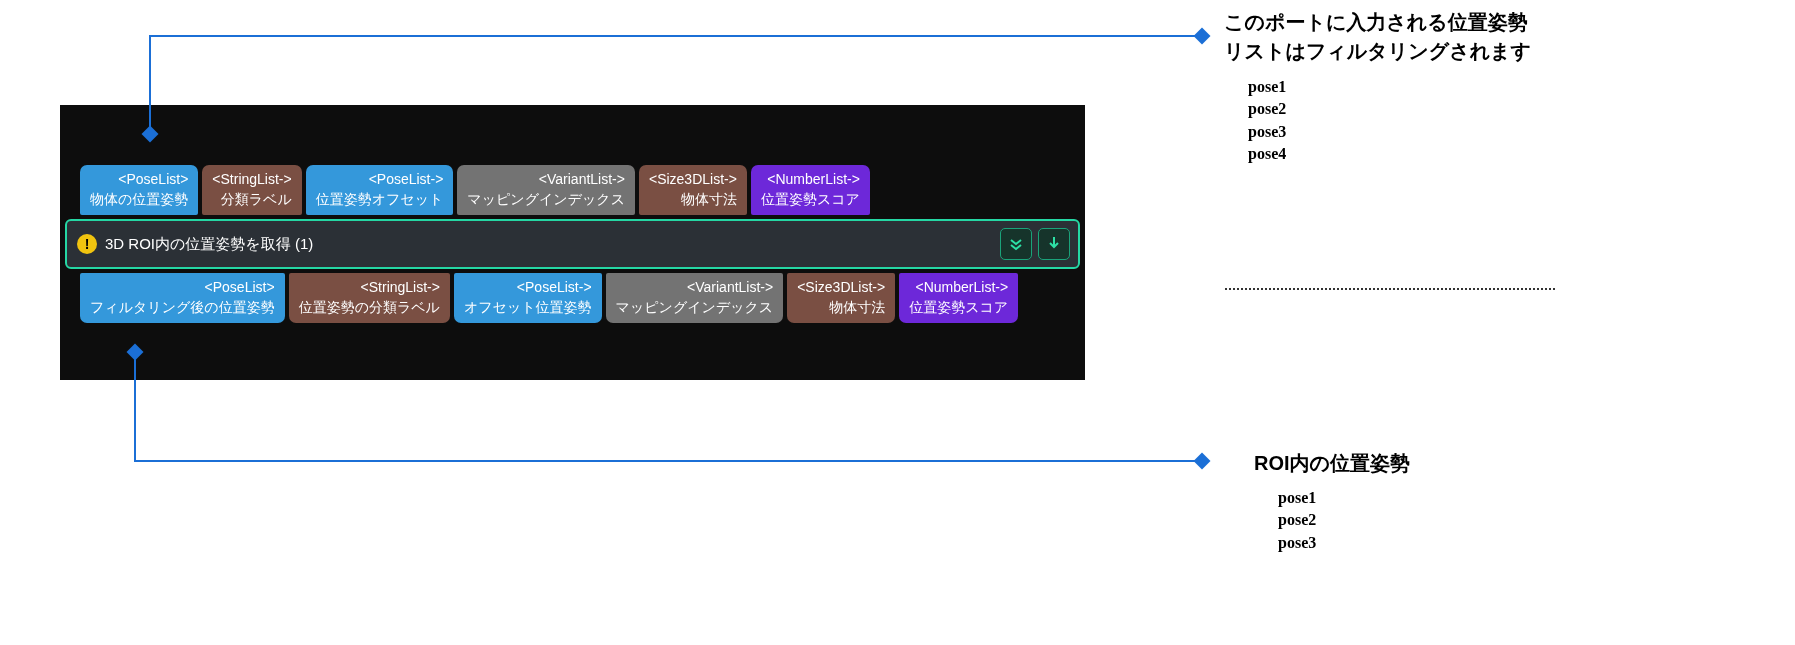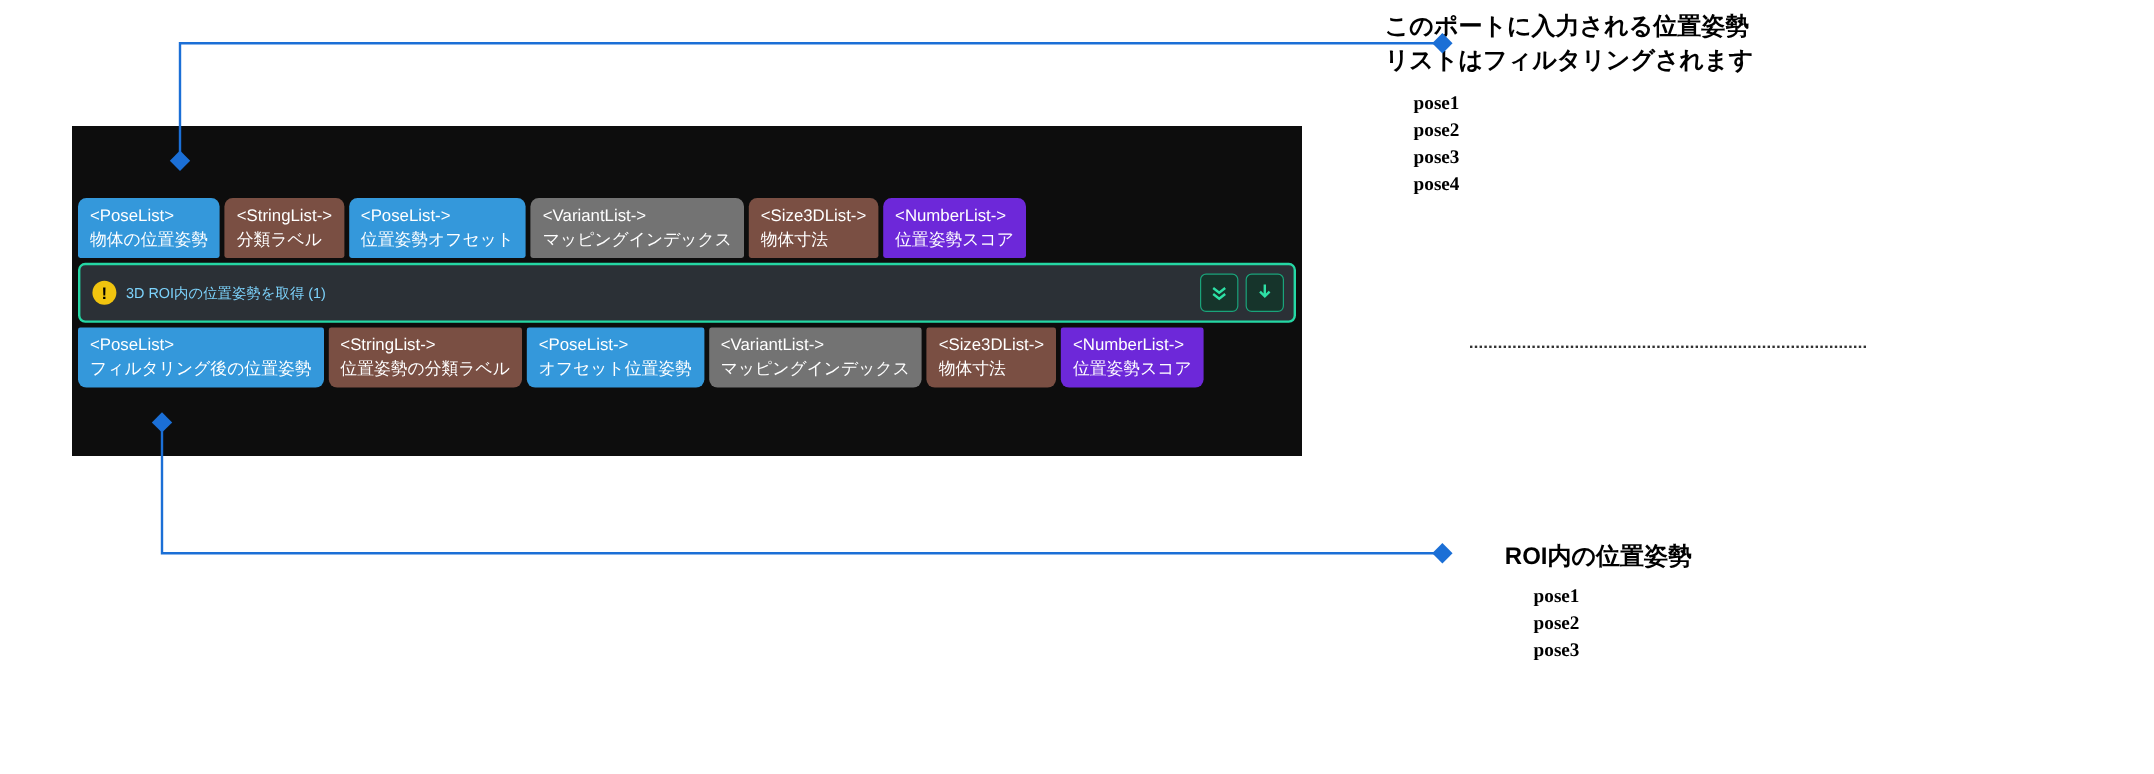--- a/index.html
+++ b/index.html
@@ -16,21 +16,22 @@
     left: 60px;
     top: 105px;
     width: 1025px;
     height: 275px;
     background: #0d0d0d;
     box-sizing: border-box;
   }
   .ports-row {
     display: flex;
     gap: 4px;
-    padding-left: 5px;
+    padding-left: 20px;
+    text-align: right;
   }
   .ports-row.in {
     padding-top: 60px;
   }
   .ports-row.out {
     margin-top: 4px;
   }
   .port {
     border-radius: 7px 7px 2px 2px;
     color: #fff;
@@ -68,22 +69,22 @@
     border-radius: 50%;
     color: #000;
     font-weight: bold;
     font-size: 14px;
     display: flex;
     align-items: center;
     justify-content: center;
     margin-right: 8px;
   }
   .node-title {
-    color: #7dd3fc;
-    font-size: 12px;
+    color: #ffffff;
+    font-size: 15px;
   }
   .node-buttons {
     position: absolute;
     right: 8px;
     top: 50%;
     transform: translateY(-50%);
     display: flex;
     gap: 6px;
   }
   .icon-btn {
@@ -96,21 +97,21 @@
     justify-content: center;
     cursor: pointer;
   }
 
   
   .annot {
     position: absolute;
     color: #000;
   }
   .annot.top {
-    left: 1154px;
+    left: 1224px;
     top: 8px;
     width: 570px;
   }
   .annot.top .title {
     font-size: 20px;
     font-weight: 700;
     line-height: 1.45;
     white-space: pre-line;
   }
   .annot.bottom {

